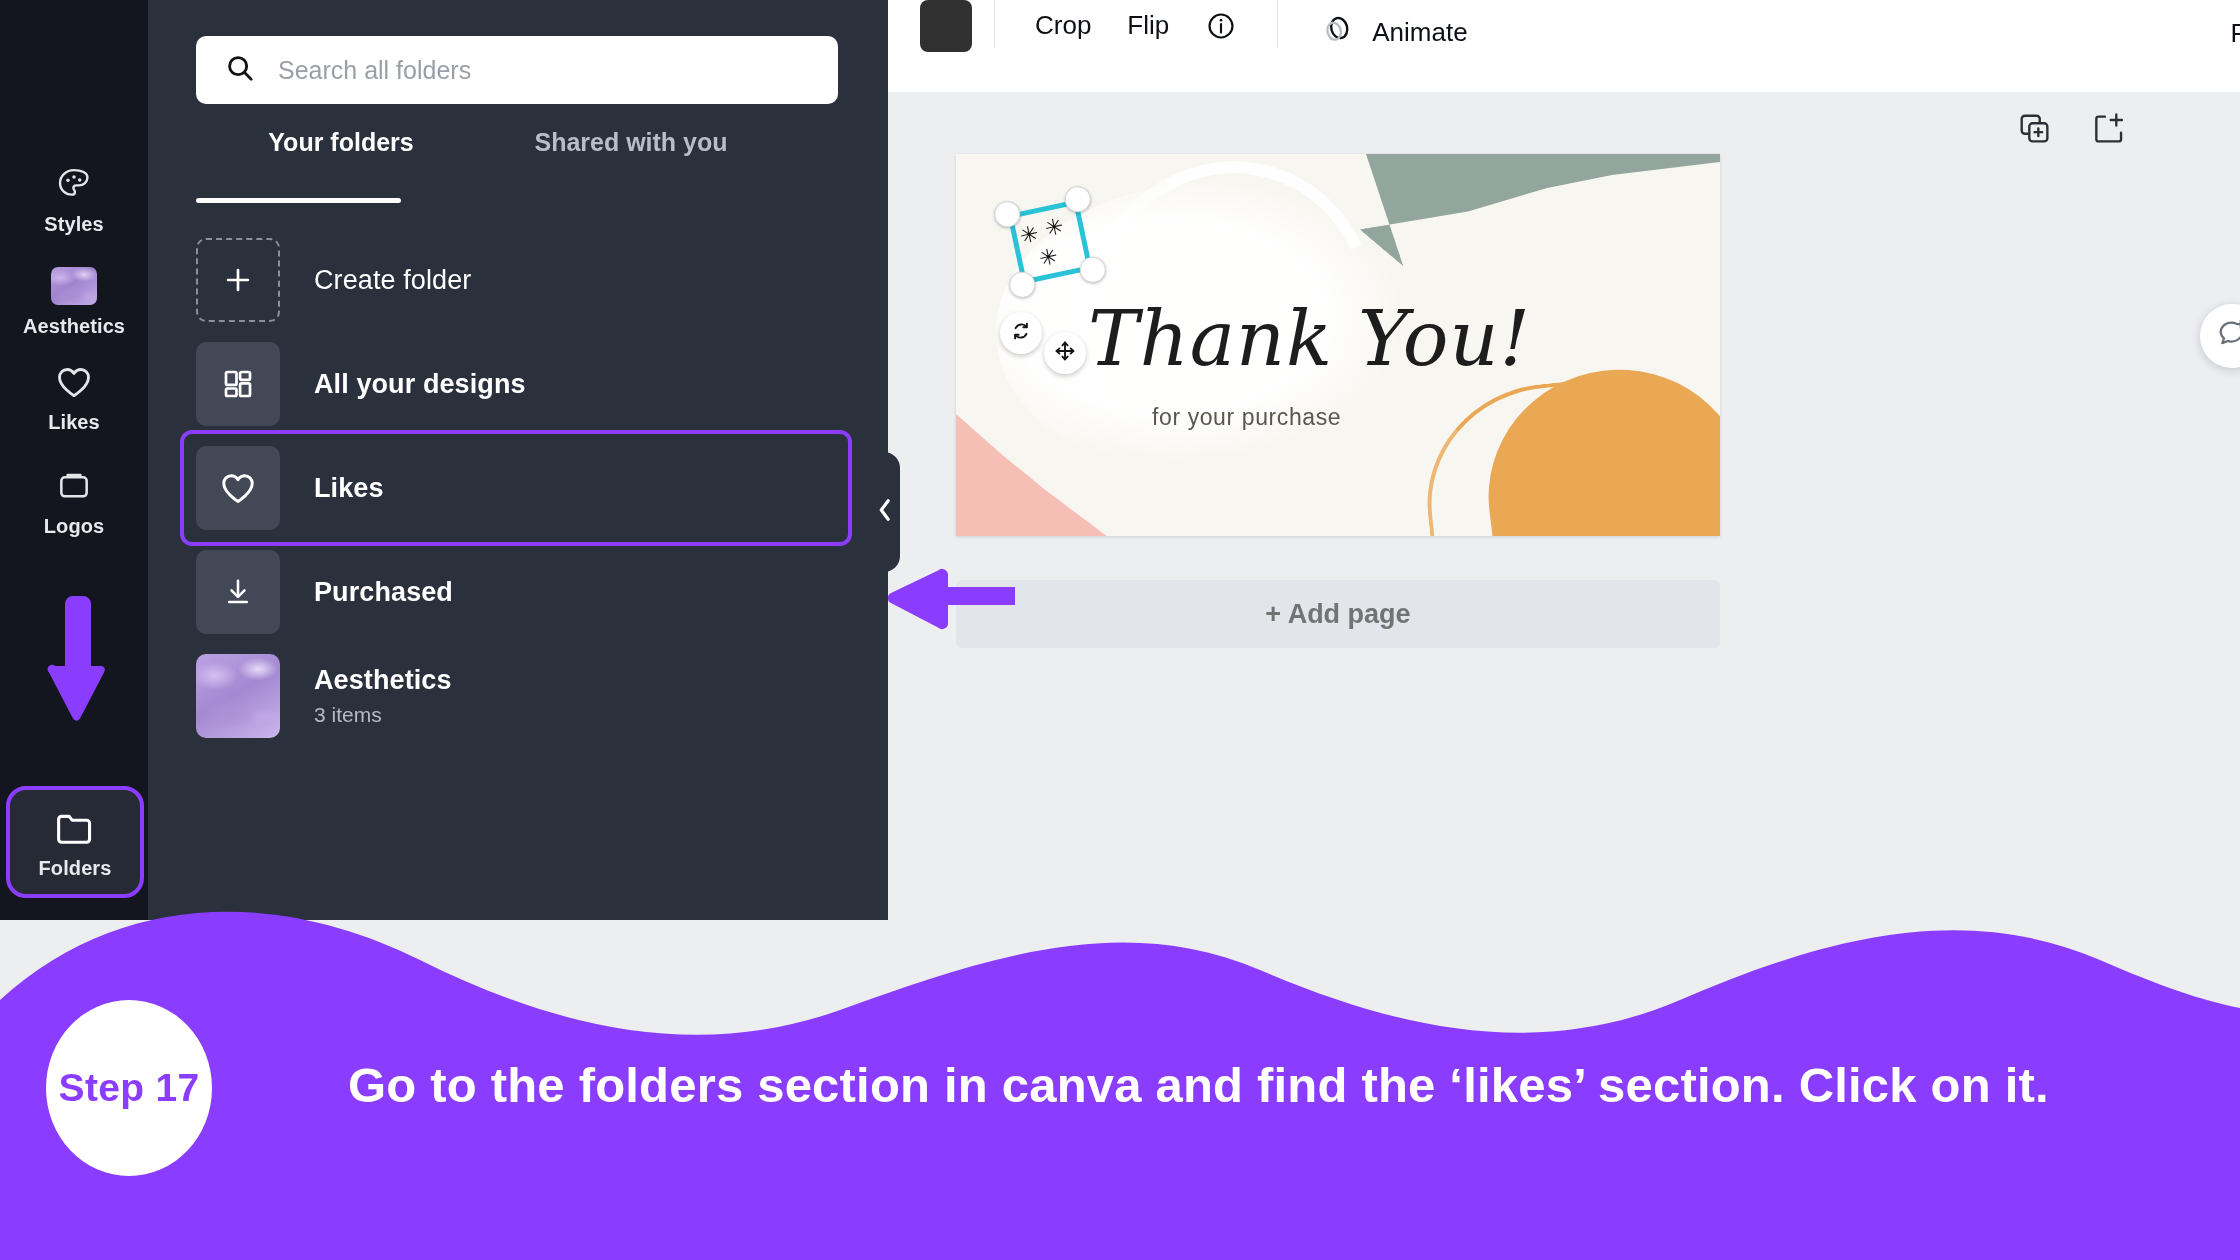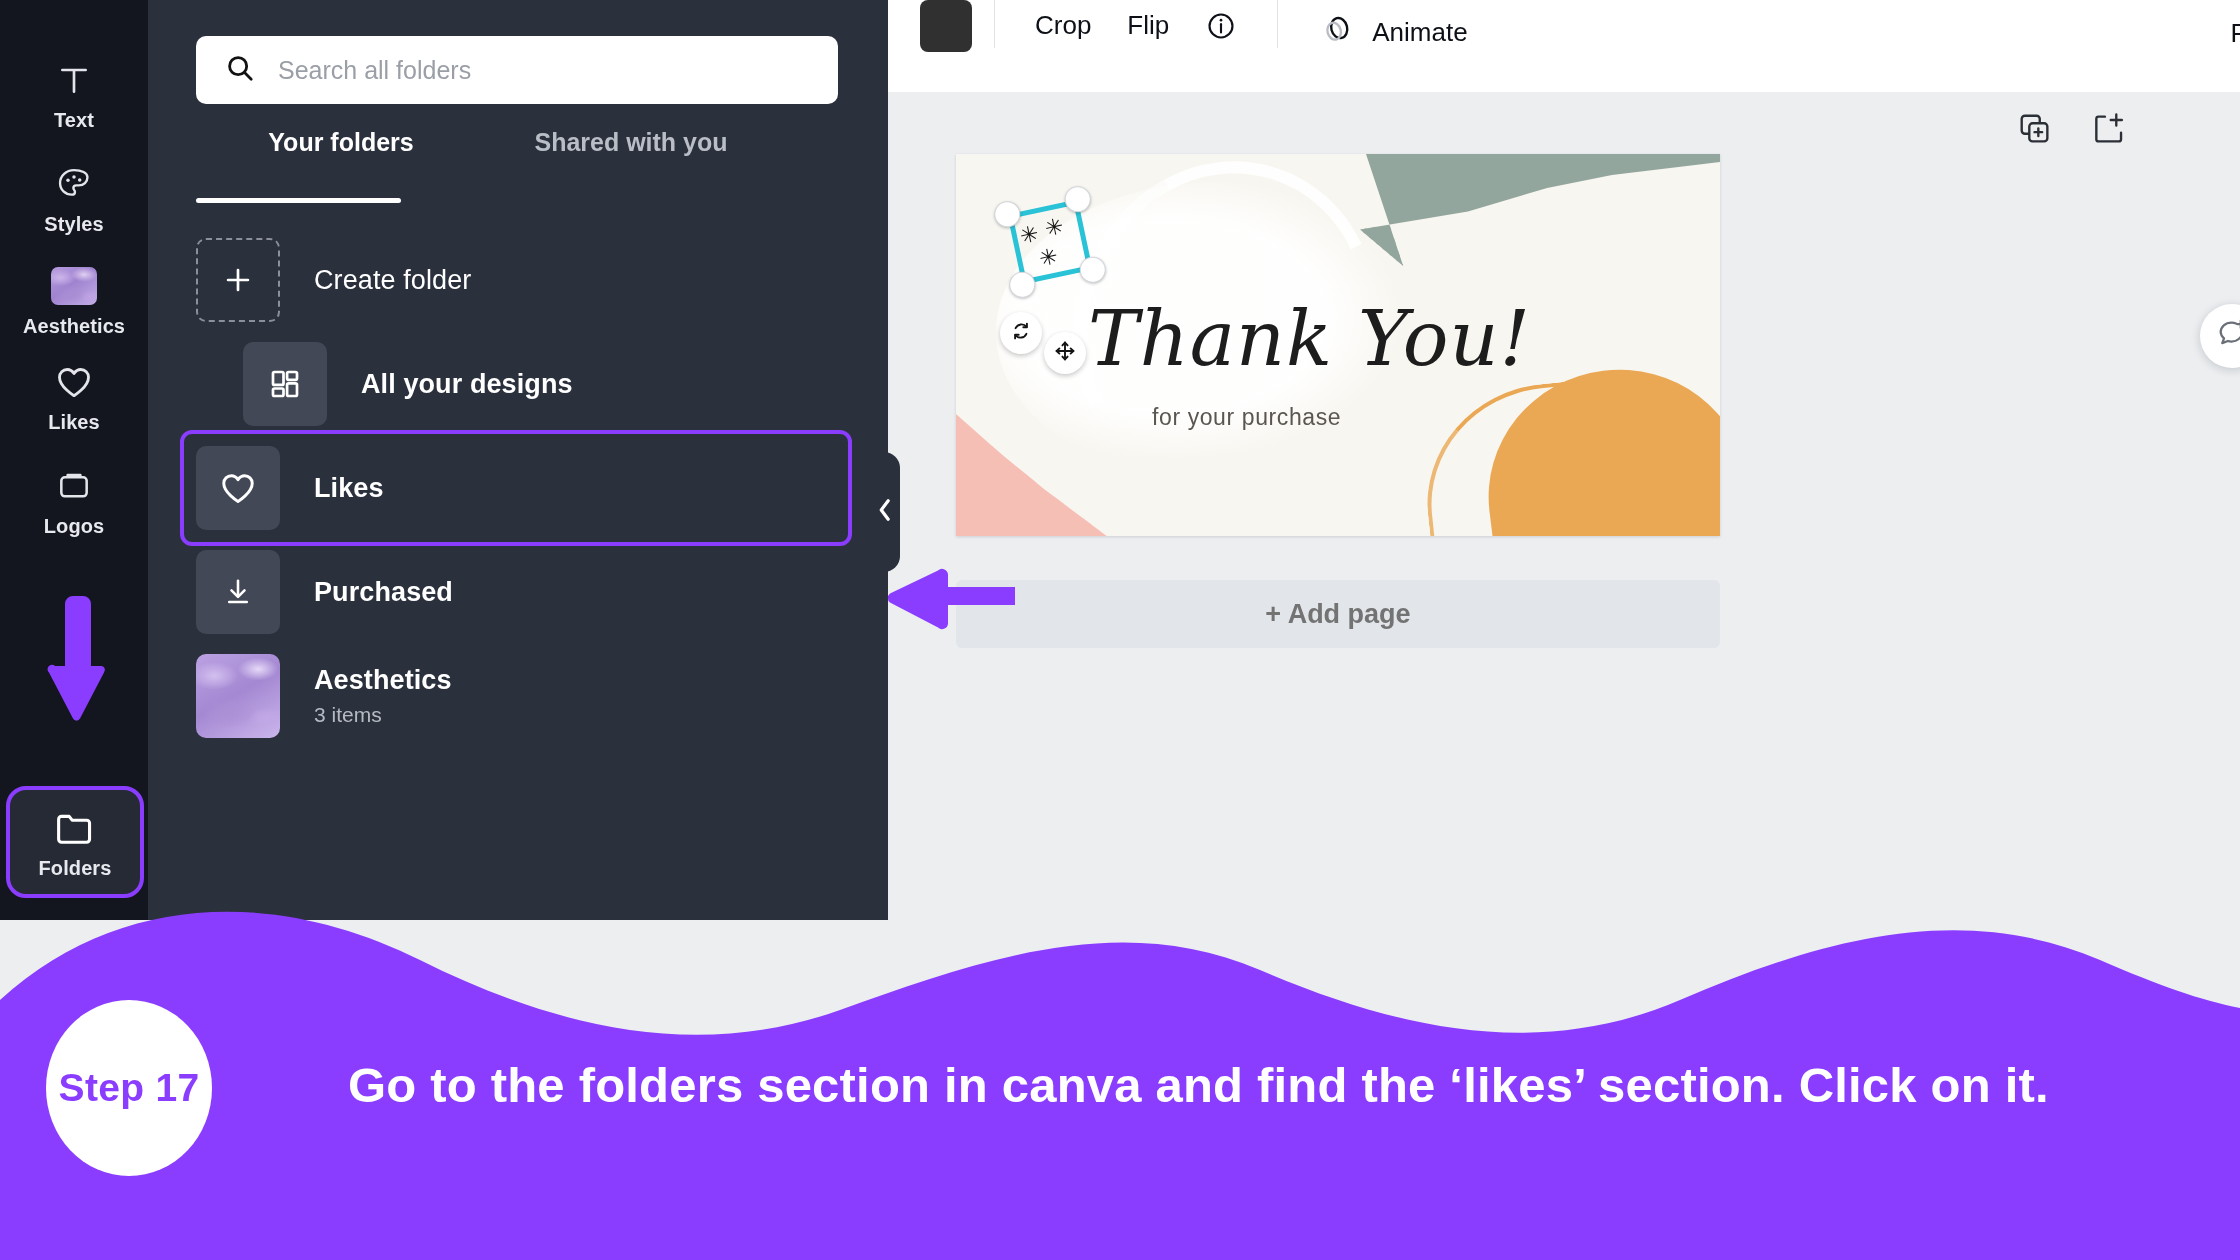--- a/index.html
+++ b/index.html
@@ -250,28 +250,20 @@
     z-index: 52; letter-spacing: .2px;
   }
 </style>
 </head>
 <body>
 
 <div id="root">
 
   <div class="rail">
 
-    <div class="rail-item" style="top:46px;height:96px;">
-      <span class="rail-ico">
-        <svg width="40" height="40" viewBox="0 0 24 24" fill="none" stroke="#e3e5ea" stroke-width="1.6" stroke-linecap="round">
-            <path d="M5 6h14M12 6v13"></path>
-          </svg>
-      </span>
-      <span class="rail-label">Text</span>
-    </div>
 
     <div class="rail-item" style="top:150px;height:96px;">
       <span class="rail-ico">
         <svg width="38" height="38" viewBox="0 0 24 24" fill="none" stroke="#e3e5ea" stroke-width="1.5">
           <path d="M12 3.2c-4.9 0-8.8 3.6-8.8 8.1 0 4.4 3.3 7.4 7.4 7.4 1.2 0 2-.7 2-1.7 0-.5-.2-.9-.5-1.2-.3-.4-.5-.7-.5-1.2 0-1 .8-1.7 1.8-1.7h1.7c3 0 5.4-2.3 5.4-5.2 0-2.8-3.7-4.5-8.5-4.5z"></path>
           <circle cx="8.2" cy="9.6" r="1.1" fill="#e3e5ea" stroke="none"></circle>
           <circle cx="12" cy="7.6" r="1.1" fill="#e3e5ea" stroke="none"></circle>
           <circle cx="15.6" cy="9.4" r="1.1" fill="#e3e5ea" stroke="none"></circle>
         </svg>
       </span>
@@ -350,21 +342,21 @@
         <span class="row-tile dashed">
           <svg width="34" height="34" viewBox="0 0 24 24" fill="none" stroke="#ffffff" stroke-width="1.9" stroke-linecap="round">
               <path d="M12 5v14M5 12h14"></path>
             </svg>
         </span>
         <span class="row-text">
           <span class="row-title light">Create folder</span>
         </span>
       </div>
 
-      <div class="row" style="top:104px;margin-left:47px;">
+      <div class="row" style="top:104px;">
         <span class="row-tile">
           <svg width="36" height="36" viewBox="0 0 24 24" fill="none" stroke="#ffffff" stroke-width="1.8">
             <rect x="4" y="4" width="7" height="8.6" rx="1"></rect>
               <rect x="13.4" y="4" width="6.6" height="5.2" rx="1"></rect>
             <rect x="4" y="15" width="7" height="5" rx="1"></rect>
               <rect x="13.4" y="11.6" width="6.6" height="8.4" rx="1"></rect>
           </svg>
         </span>
         <span class="row-text">
           <span class="row-title">All your designs</span>

